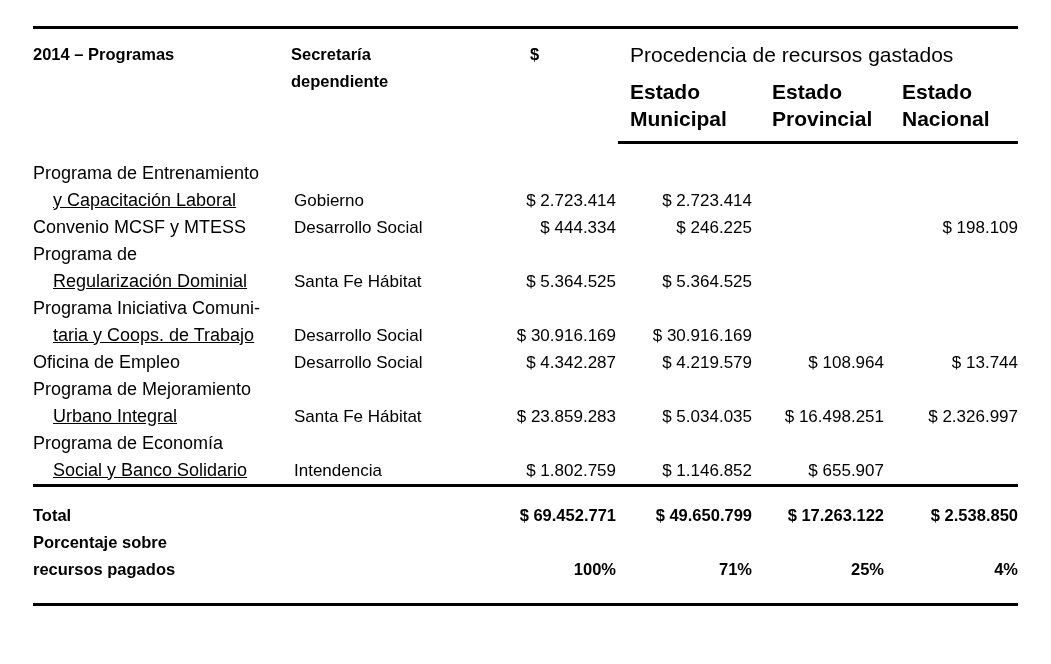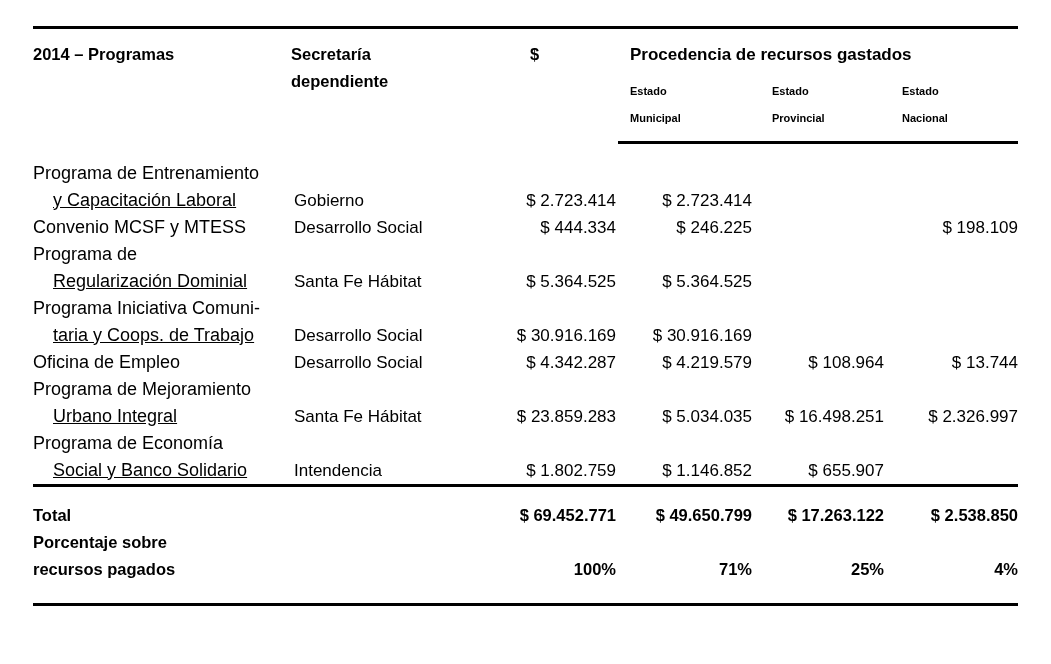--- a/index.html
+++ b/index.html
@@ -63,30 +63,30 @@
   .hdr-dollar {
     font-weight: bold;
     font-size: 16.5px;
     line-height: 27px;
     text-align: center;
     padding-top: 12px;
     padding-left: 0;
     padding-right: 12px;
   }
   .hdr-group {
-    font-weight: bold;
-    font-size: 17px;
+    font-weight: normal;
+    font-size: 21px;
     line-height: 27px;
     text-align: left;
     padding-top: 12px;
     padding-left: 12px;
   }
   .hdr-sub {
     font-weight: bold;
-    font-size: 11px;
+    font-size: 21px;
     line-height: 27px;
     text-align: left;
     padding-top: 10px;
     padding-bottom: 9px;
     padding-left: 12px;
     white-space: pre-line;
   }
 
   
   .body-first > td { padding-top: 17px; }

